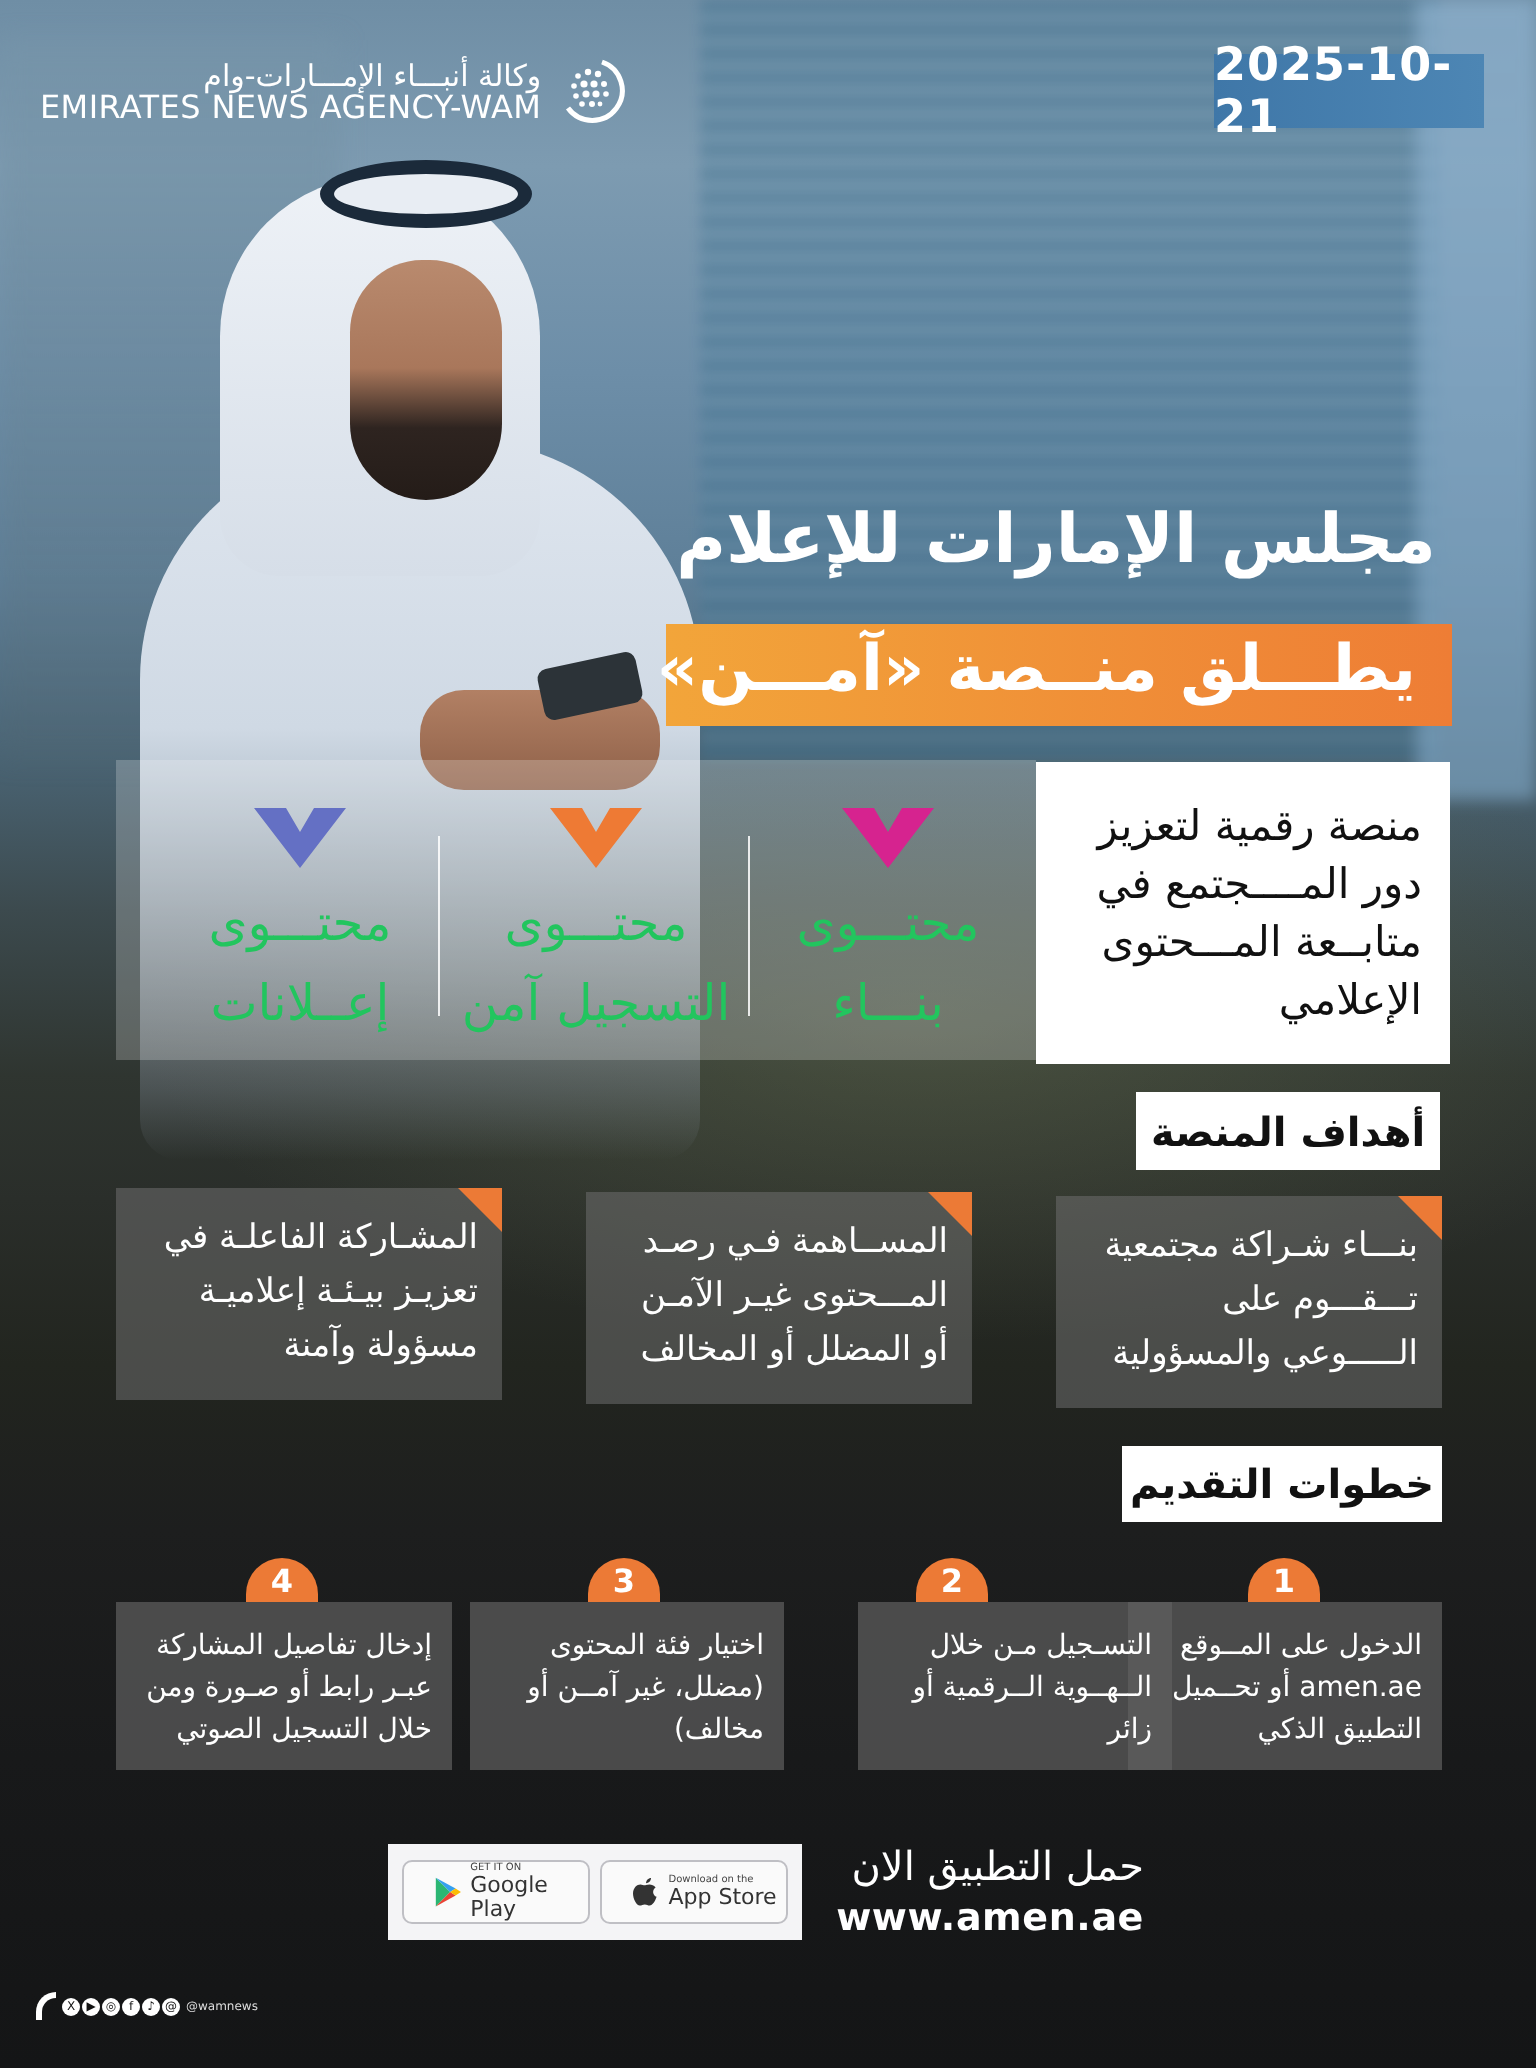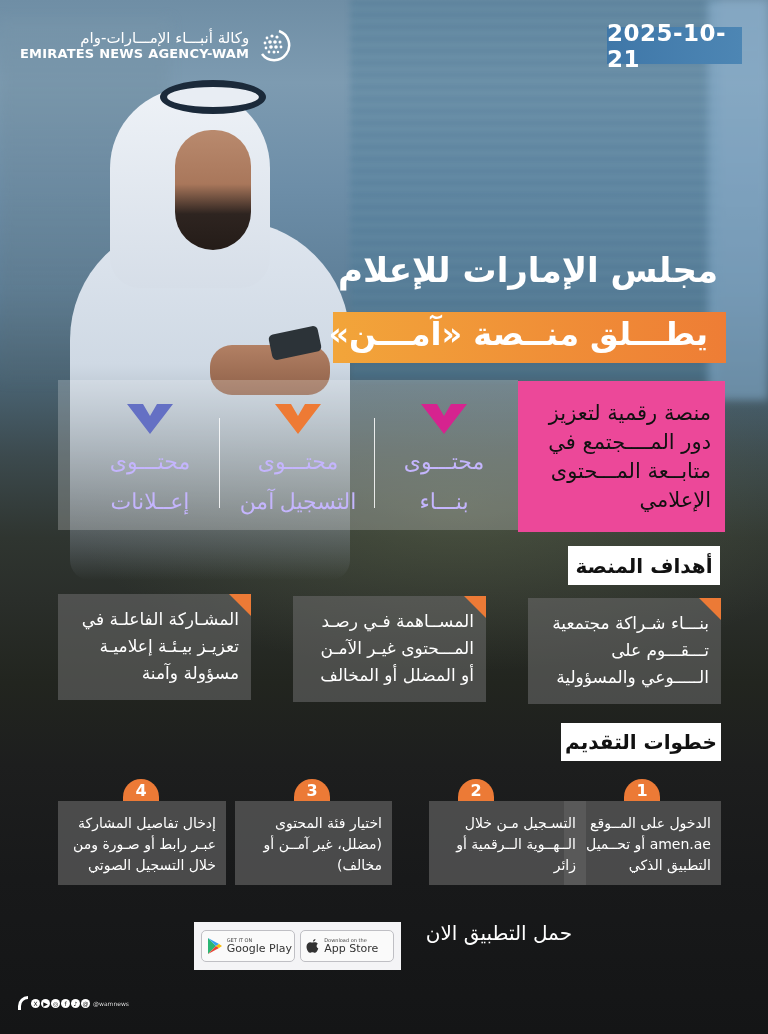--- a/index.html
+++ b/index.html
@@ -67,21 +67,21 @@
   }
   .man .hands {
     position: absolute; left: 150px; top: 285px; width: 120px; height: 50px;
     background: linear-gradient(180deg, #b28064, #8e6048); border-radius: 22px;
   }
 
   
   .logo { position: absolute; left: 20px; top: 28px; display: flex; align-items: center; gap: 8px; }
   .logo-text { text-align: right; }
   .logo-ar { font-size: 15px; color: #fff; line-height: 18px; direction: rtl; }
-  .logo-en { font-size: 13px; color: #fff; letter-spacing: 0.2px; line-height: 14px; font-weight: bold; }
+  .logo-en { font-size: 16px; color: #fff; letter-spacing: 0.2px; line-height: 14px; }
   .logo-globe { width: 34px; height: 34px; }
 
   .date-badge {
     position: absolute; left: 607px; top: 27px; width: 135px; height: 37px;
     background: linear-gradient(90deg, #3f77a8, #4d86b4);
     color: #fff; font-size: 23px; font-weight: bold;
     display: flex; align-items: center; justify-content: center; letter-spacing: 0.5px;
   }
 
   
@@ -100,27 +100,27 @@
 
   
   .types-panel {
     position: absolute; left: 58px; top: 380px; width: 460px; height: 150px;
     background: rgba(255,255,255,0.22);
   }
   .type-col { position: absolute; top: 0; width: 140px; height: 150px; text-align: center; }
   .type-chev { position: absolute; left: 50%; top: 24px; transform: translateX(-50%); width: 46px; height: 30px; }
   .type-label {
     position: absolute; left: 0; right: 0; top: 62px;
-    font-size: 22px; line-height: 40px; color: #c4b5fd; direction: rtl; font-family: Liberation Serif, serif;
+    font-size: 25px; line-height: 40px; color: #22c55e; direction: rtl;
   }
   .type-div { position: absolute; top: 38px; width: 1px; height: 90px; background: rgba(255,255,255,0.85); }
 
   .desc-box {
     position: absolute; left: 518px; top: 381px; width: 207px; height: 151px;
-    background: #ec4899; color: #111;
+    background: #ffffff; color: #111;
     font-size: 21px; line-height: 29px; direction: rtl; text-align: right;
     padding: 18px 14px 0 10px;
   }
 
   
   .section-head {
     position: absolute; background: #fff; color: #111;
     font-size: 20px; font-weight: bold; direction: rtl;
     display: flex; align-items: center; justify-content: center;
   }
@@ -151,21 +151,21 @@
     display: flex; align-items: flex-end; justify-content: center; padding-bottom: 1px;
   }
 
   
   .stores {
     position: absolute; left: 194px; top: 922px; width: 207px; height: 48px;
     background: #f4f4f6; display: flex; align-items: center; justify-content: space-around; padding: 0 4px;
   }
   .store-btn {
     width: 94px; height: 32px; border: 1px solid #bfbfc4; border-radius: 5px; background: #fafafa;
-    display: flex; align-items: center; gap: 4px; padding-left: 5px; color: #222;
+    display: flex; align-items: center; gap: 4px; padding-left: 15px; color: #222;
   }
   .store-small { font-size: 5px; line-height: 6px; color: #444; }
   .store-big { font-size: 11px; line-height: 12px; color: #333; }
   .download-text {
     position: absolute; right: 196px; top: 920px; text-align: right; color: #fff;
   }
   .download-ar { font-size: 20px; direction: rtl; line-height: 26px; }
   .download-url { font-size: 19px; font-weight: bold; line-height: 26px; letter-spacing: 0.3px; }
 
   
@@ -315,20 +315,21 @@
     </svg>
     <div>
       <div class="store-small">Download on the</div>
       <div class="store-big">App Store</div>
     </div>
   </div>
 </div>
 
 <div class="download-text">
   <div class="download-ar">حمل التطبيق الان</div>
+  <div class="download-url">www.amen.ae</div>
 </div>
 
 <div class="social">
   <div class="swoosh"></div>
   <div class="s-icon">X</div>
   <div class="s-icon">▶</div>
   <div class="s-icon">◎</div>
   <div class="s-icon">f</div>
   <div class="s-icon">♪</div>
   <div class="s-icon">@</div>

